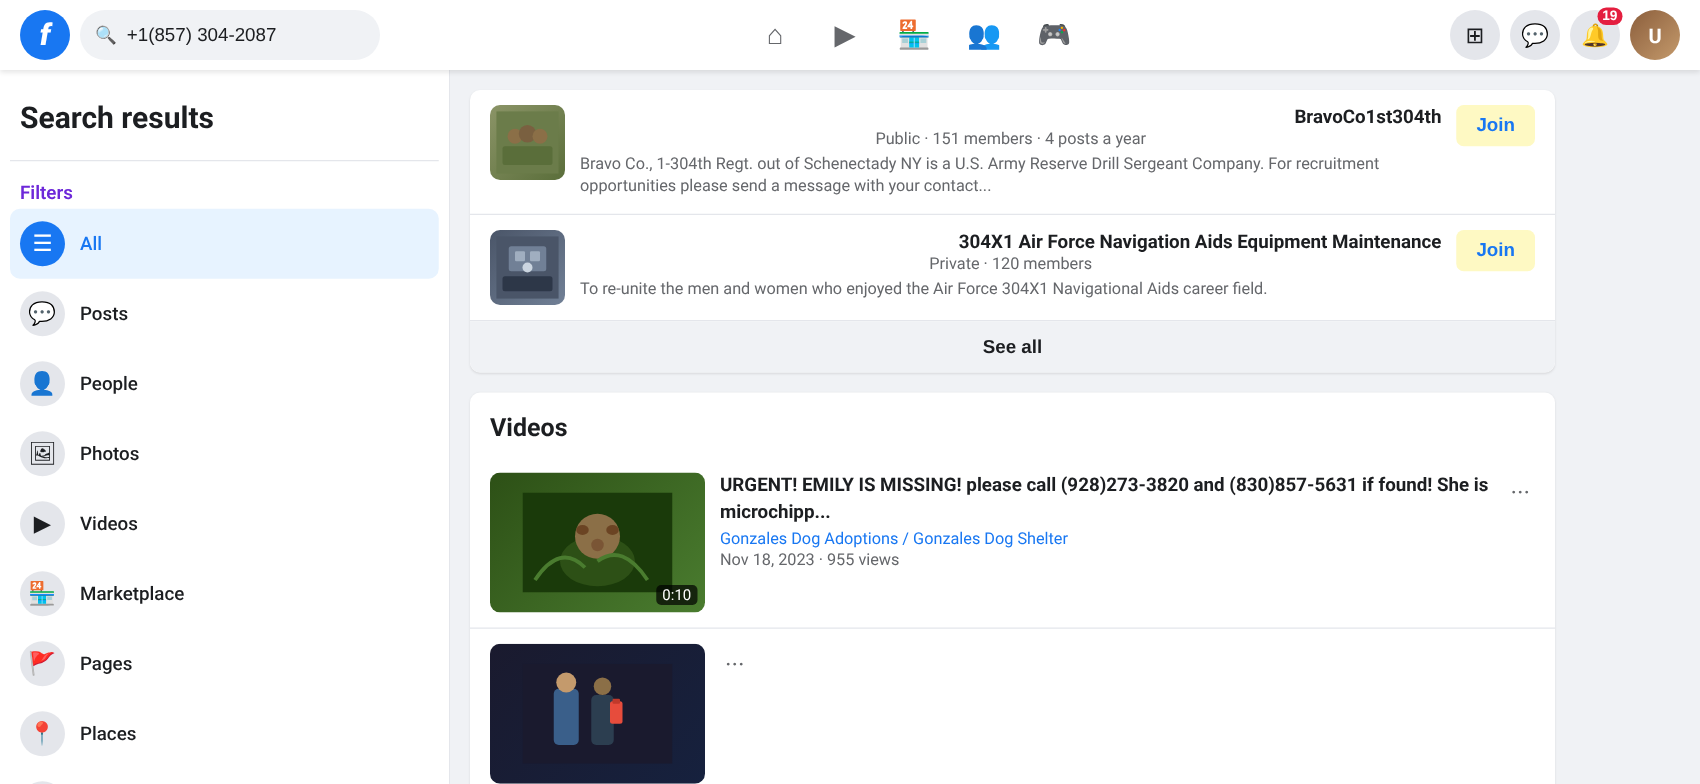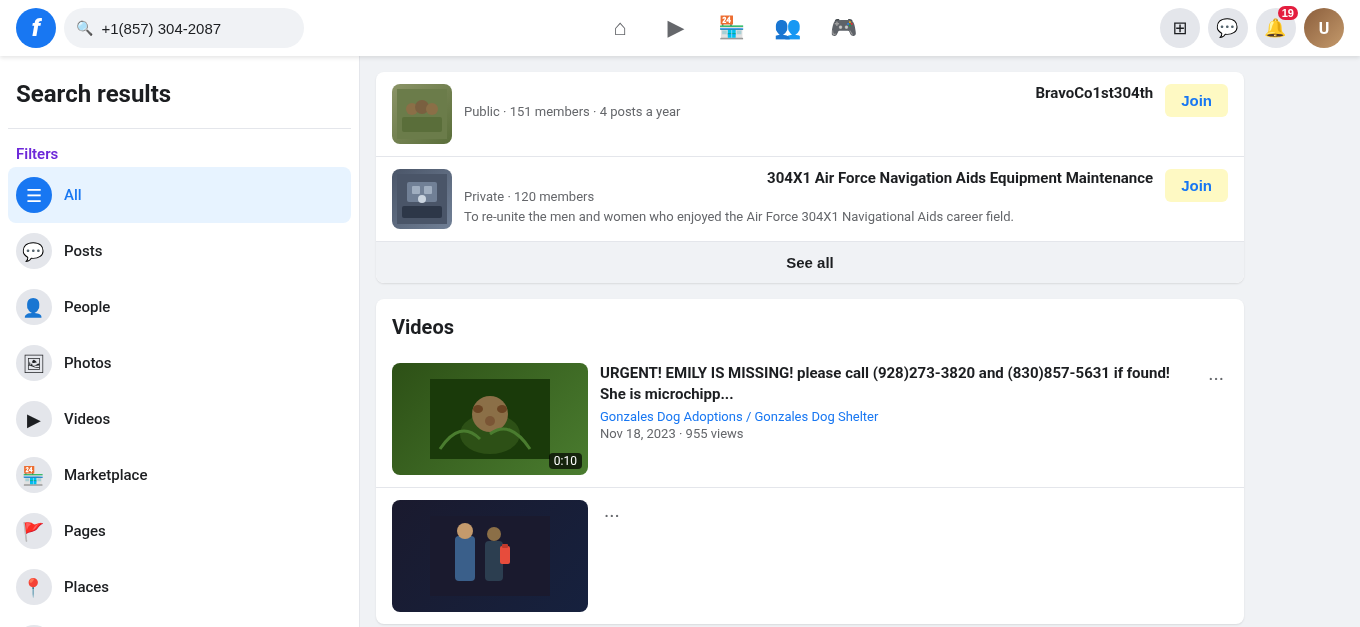--- a/index.html
+++ b/index.html
@@ -83,39 +83,39 @@
     .group-thumb-img {
       width: 100%; height: 100%; object-fit: cover;
       background: linear-gradient(135deg, #8b9467, #5a6e3a);
     }
     .group-thumb-img2 {
       width: 100%; height: 100%; object-fit: cover;
       background: linear-gradient(135deg, #4a5568, #718096);
     }
     .group-info { flex: 1; }
     .group-name { font-size: 15px; font-weight: 700; color: #1c1e21; text-align: right; }
-    .group-meta { font-size: 13px; color: #65676b; margin-top: 2px; }
+    .group-meta { font-size: 13px; color: #65676b; margin-top: 2px; text-align: center; }
     .group-desc { font-size: 13px; color: #65676b; margin-top: 4px; line-height: 1.4; }
     .group-action { flex-shrink: 0; }
     .join-btn {
       background: #fef9c3; color: #1877f2; border: none; border-radius: 6px;
       padding: 8px 16px; font-size: 15px; font-weight: 700; cursor: pointer;
     }
     .see-all-btn {
       display: block; width: 100%; padding: 12px; background: #f0f2f5;
       border: none; border-radius: 0 0 8px 8px; font-size: 15px; font-weight: 600;
       color: #1c1e21; cursor: pointer; text-align: center;
     }
 
     
     .section-title { font-size: 20px; font-weight: 700; padding: 16px 16px 12px; color: #1c1e21; }
     .video-item { display: flex; align-items: flex-start; padding: 12px 16px; gap: 12px; border-bottom: 1px solid #e4e6eb; }
     .video-item:last-child { border-bottom: none; }
     .video-thumb {
-      width: 196px; height: 112px; border-radius: 8px; flex-shrink: 0;
+      width: 172px; height: 112px; border-radius: 8px; flex-shrink: 0;
       position: relative; overflow: hidden;
     }
     .video-thumb-bg1 { width: 100%; height: 100%; background: linear-gradient(135deg, #2d5016, #4a7c2f); display: flex; align-items: center; justify-content: center; }
     .video-thumb-bg2 { width: 100%; height: 100%; background: linear-gradient(135deg, #1a1a2e, #16213e); display: flex; align-items: center; justify-content: center; }
     .video-duration {
       position: absolute; bottom: 6px; right: 6px; background: rgba(0,0,0,0.7);
       color: #fff; font-size: 12px; padding: 1px 5px; border-radius: 4px;
     }
     .video-info { flex: 1; }
     .video-title { font-size: 15px; font-weight: 700; color: #1c1e21; line-height: 1.4; }
@@ -213,20 +213,21 @@
               <circle cx="15" cy="20" r="6" fill="#8b6f47"></circle>
               <circle cx="25" cy="18" r="7" fill="#7a6040"></circle>
               <circle cx="35" cy="20" r="6" fill="#8b6f47"></circle>
               <rect x="5" y="28" width="40" height="15" fill="#5a6e3a" rx="2"></rect>
             </svg>
           </div>
         </div>
         <div class="group-info">
           <div class="group-name">BravoCo1st304th</div>
           <div class="group-meta">Public · 151 members · 4 posts a year</div>
+          <div class="group-desc">Bravo Co., 1-304th Regt. out of Schenectady NY is a U.S. Army Reserve Drill Sergeant Company. For recruitment opportunities please send a message with your contact...</div>
         </div>
         <div class="group-action">
           <button class="join-btn">Join</button>
         </div>
       </div>
 
       <div class="group-item">
         <div class="group-thumb">
           <div class="group-thumb-img2" style="display:flex;align-items:center;justify-content:center;">
             <svg width="50" height="50" viewBox="0 0 50 50">

